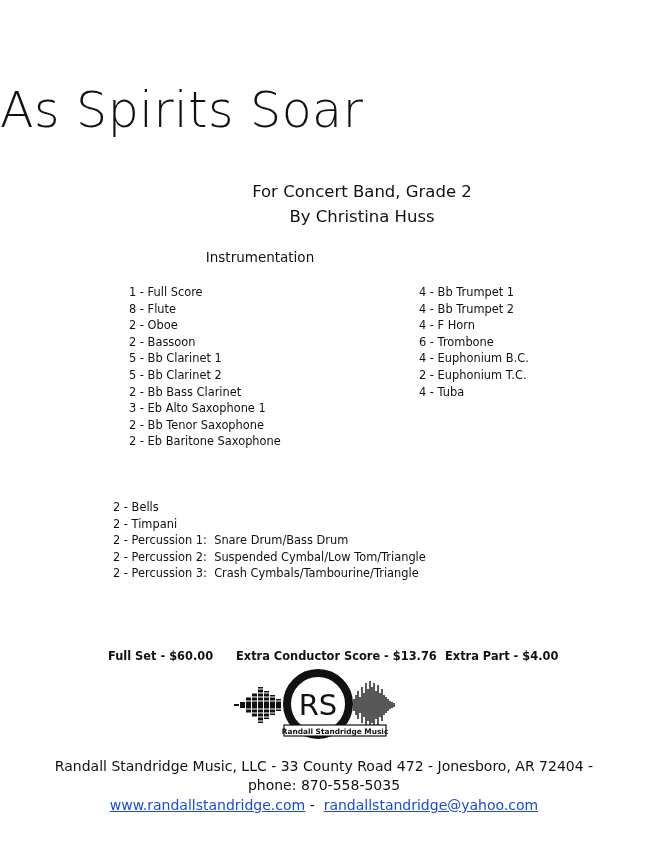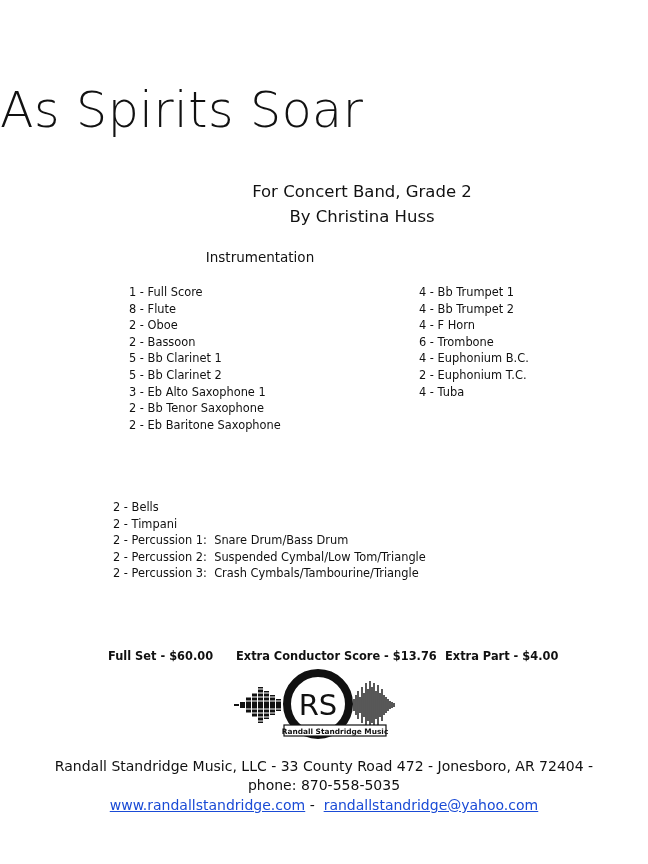--- a/index.html
+++ b/index.html
@@ -23,20 +23,21 @@
 <div class="abs subtitle" style="top:207px;">By Christina Huss</div>
 <div class="abs instr-heading">Instrumentation</div>
 
 <div class="abs list" style="left:113px; top:284px;margin-left:16px;">
   <div>1 - Full Score</div>
   <div>8 - Flute</div>
   <div>2 - Oboe</div>
   <div>2 - Bassoon</div>
   <div>5 - Bb Clarinet 1</div>
   <div>5 - Bb Clarinet 2</div>
+  <div>2 - Bb Bass Clarinet</div>
   <div>3 - Eb Alto Saxophone 1</div>
   <div>2 - Bb Tenor Saxophone</div>
   <div>2 - Eb Baritone Saxophone</div>
 </div>
 
 <div class="abs list" style="left:419px; top:284px;">
   <div>4 - Bb Trumpet 1</div>
   <div>4 - Bb Trumpet 2</div>
   <div>4 - F Horn</div>
   <div>6 - Trombone</div>

